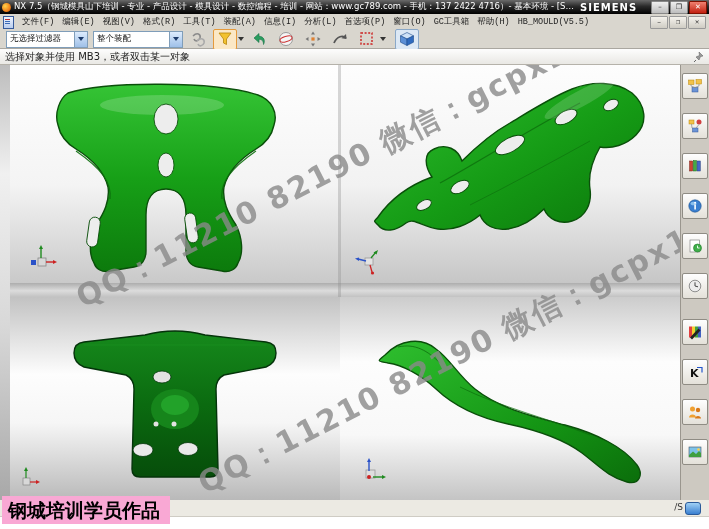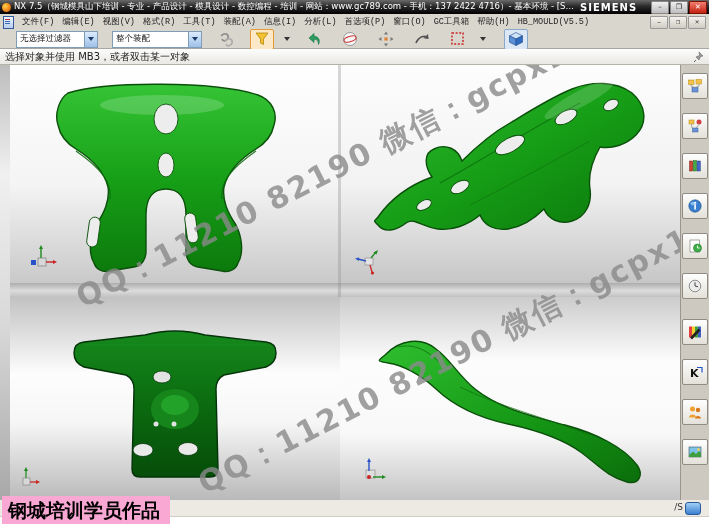--- a/index.html
+++ b/index.html
@@ -24,21 +24,21 @@
     border-bottom:1px solid #b9b6ae;display:flex;align-items:center;font-size:8.5px;color:#222;font-family:Liberation Mono, monospace;}
   .doc-icon{width:9px;height:11px;margin:0 4px 0 3px;background:linear-gradient(180deg,#eef4ff,#b9cdee);
     border:1px solid #365a9a;position:relative;flex:0 0 auto;}
   .doc-icon::after{content:"";position:absolute;left:1px;top:2px;width:5px;height:1px;background:#c03030;box-shadow:0 2px 0 #3a6ab8,0 4px 0 #3a6ab8;}
   .menu-item{padding:1px 4px;white-space:nowrap;}
   .mdi-btns{position:absolute;right:3px;top:2px;display:flex;gap:1px;}
   .mdi-btns .wbtn{background:linear-gradient(#f4f2ec,#cfccc4);color:#333;border-color:#999;}
 
   
   .toolbar{position:absolute;left:0;top:30px;width:709px;height:19px;background:#d9d6ce;
-    border-bottom:1px solid #aaa7a0;display:flex;align-items:center;gap:12px;padding-left:16px;box-sizing:border-box;}
+    border-bottom:1px solid #aaa7a0;display:flex;align-items:center;gap:3px;padding-left:6px;box-sizing:border-box;}
   .dd{display:flex;height:15px;border:1px solid #7f9db9;background:#fff;align-items:center;}
   .dd-text{font-size:8.5px;padding:0 3px;white-space:nowrap;overflow:hidden;color:#111;}
   .dd-btn{width:12px;height:100%;background:linear-gradient(#dcebfd,#9fc0e8);border-left:1px solid #7f9db9;
     display:flex;align-items:center;justify-content:center;}
   .caret{width:0;height:0;border-left:3px solid transparent;border-right:3px solid transparent;border-top:4px solid #1c3a6a;}
   .dd1{width:80px;} .dd2{width:88px;margin-left:2px;}
   .tbtn{width:22px;height:19px;display:flex;align-items:center;justify-content:center;border:1px solid transparent;border-radius:2px;}
   .tbtn.active{border-color:#e59a3c;background:#fbe8c6;}
   .tbtn.pressed{border-color:#8aa8c8;background:#dce8f5;}
   .tiny-caret{width:0;height:0;border-left:3px solid transparent;border-right:3px solid transparent;border-top:4px solid #333;margin-left:-2px;}

